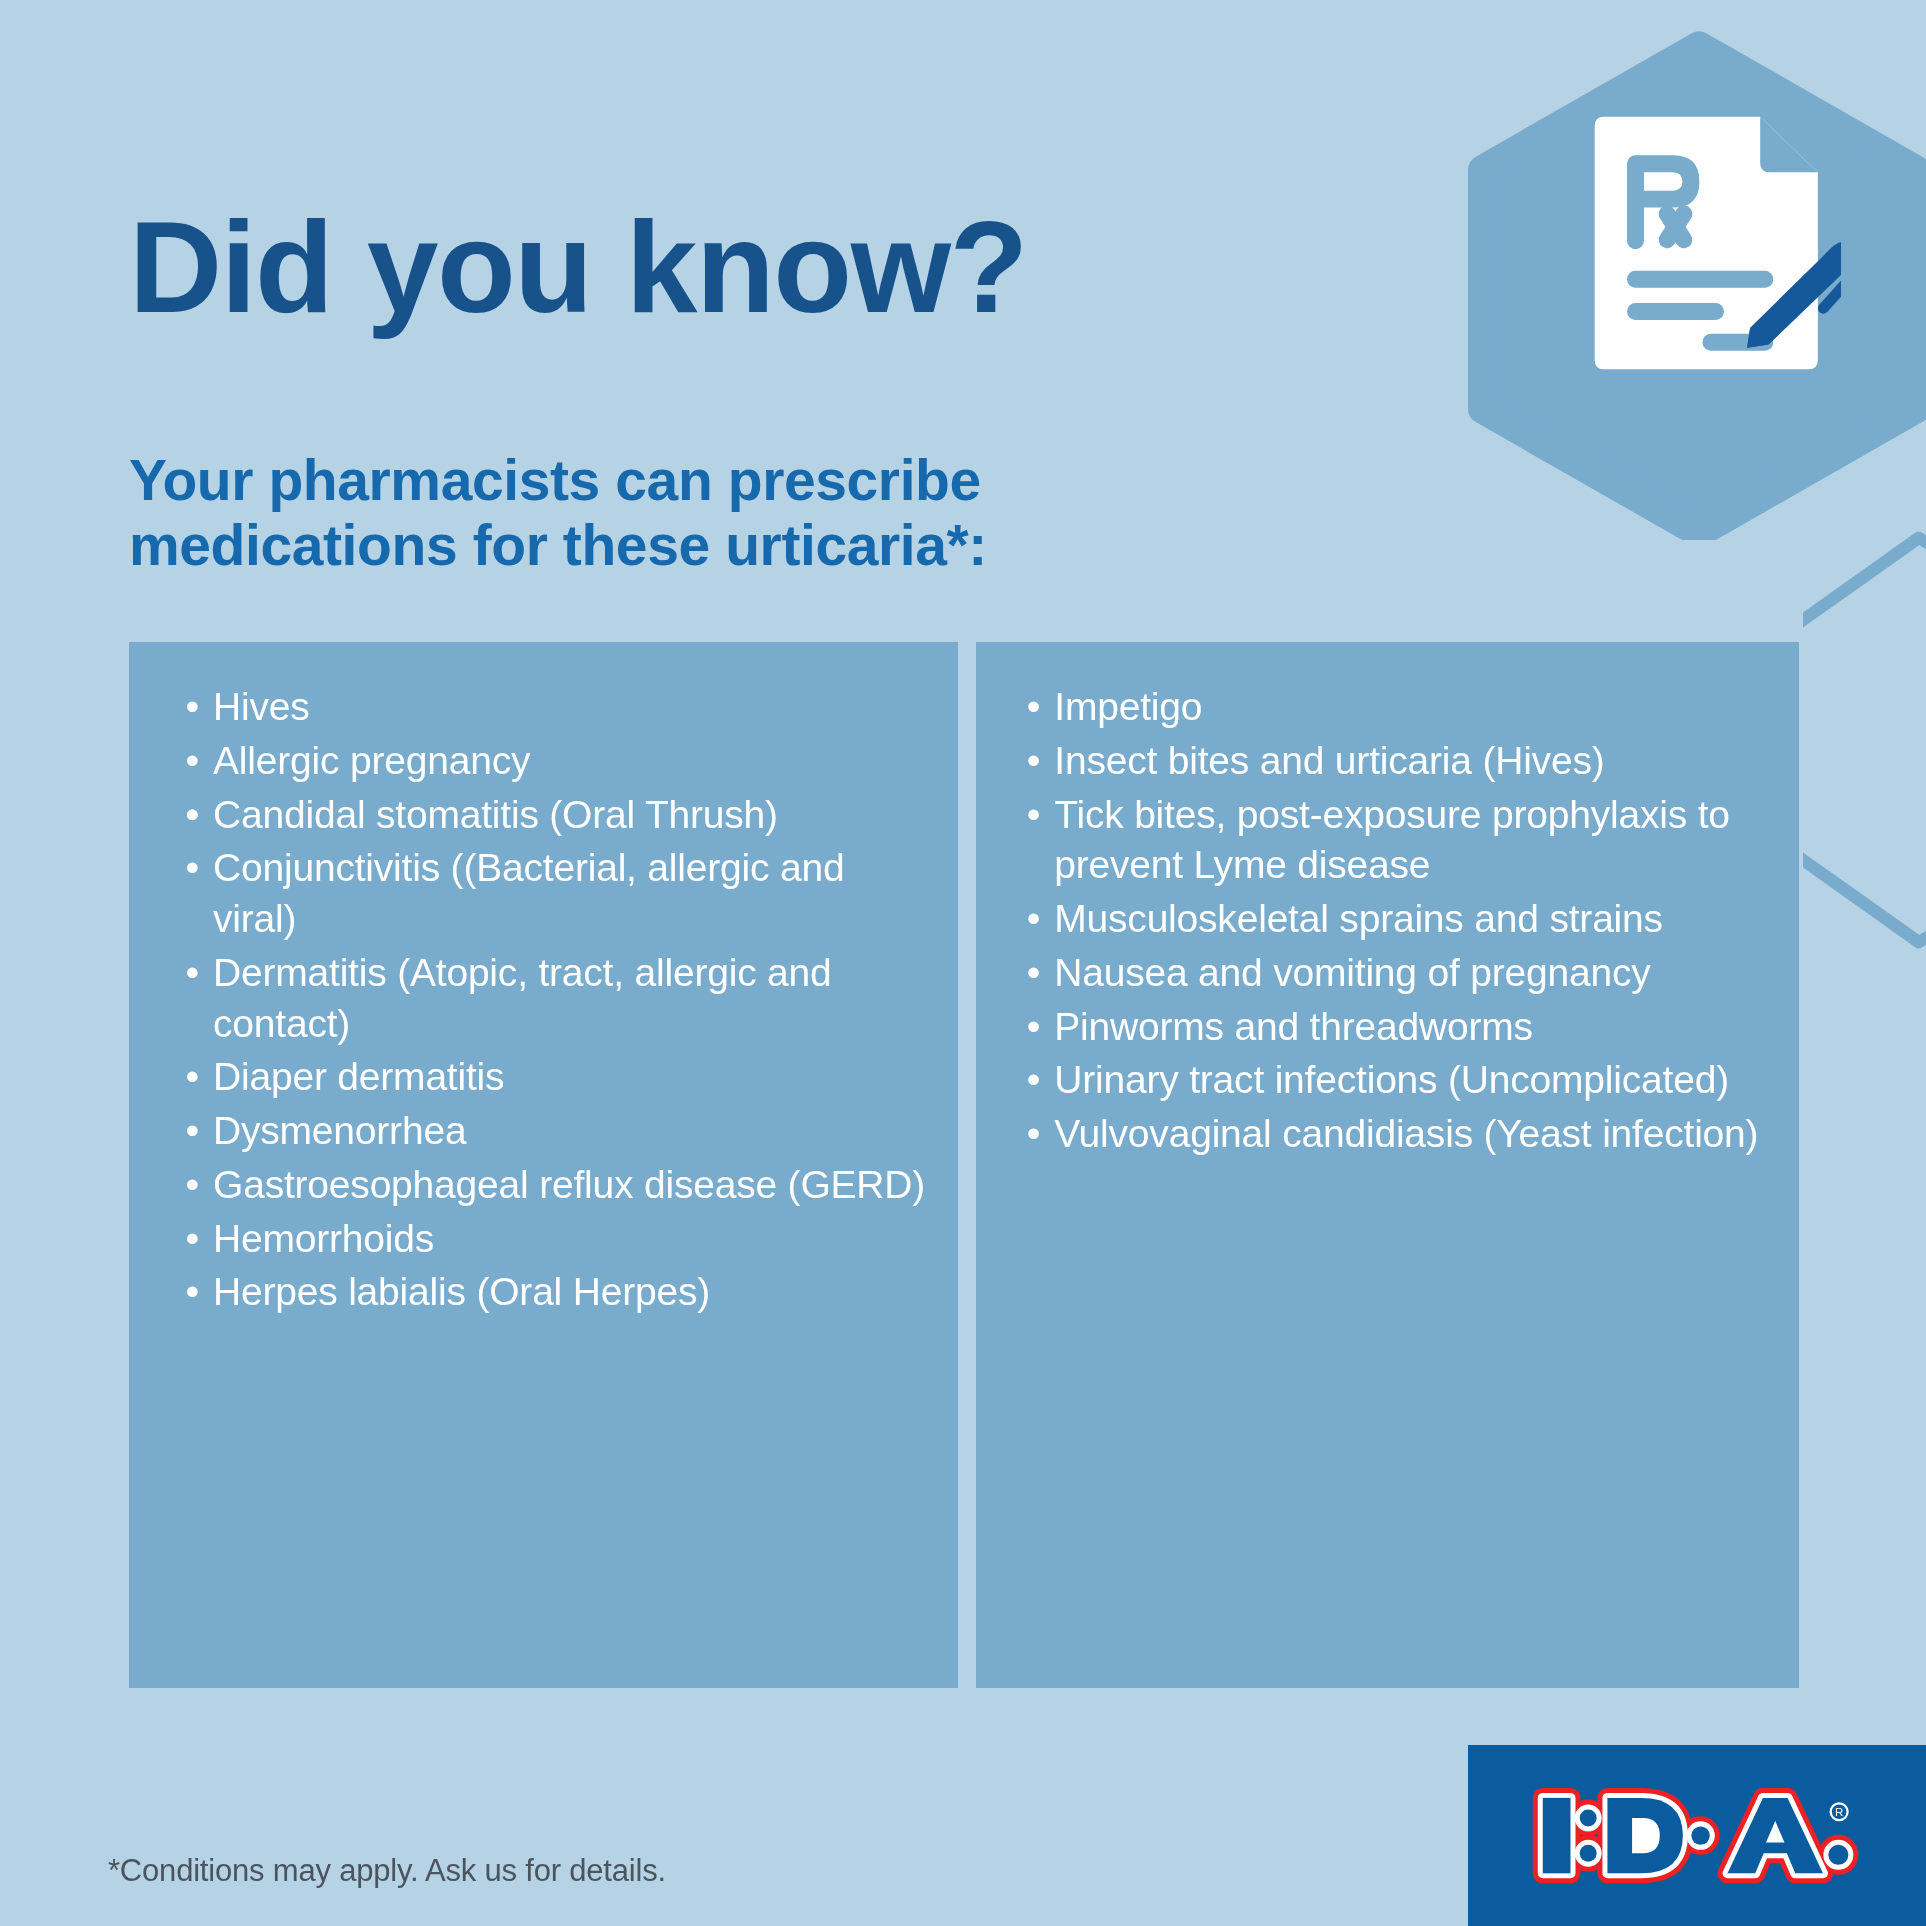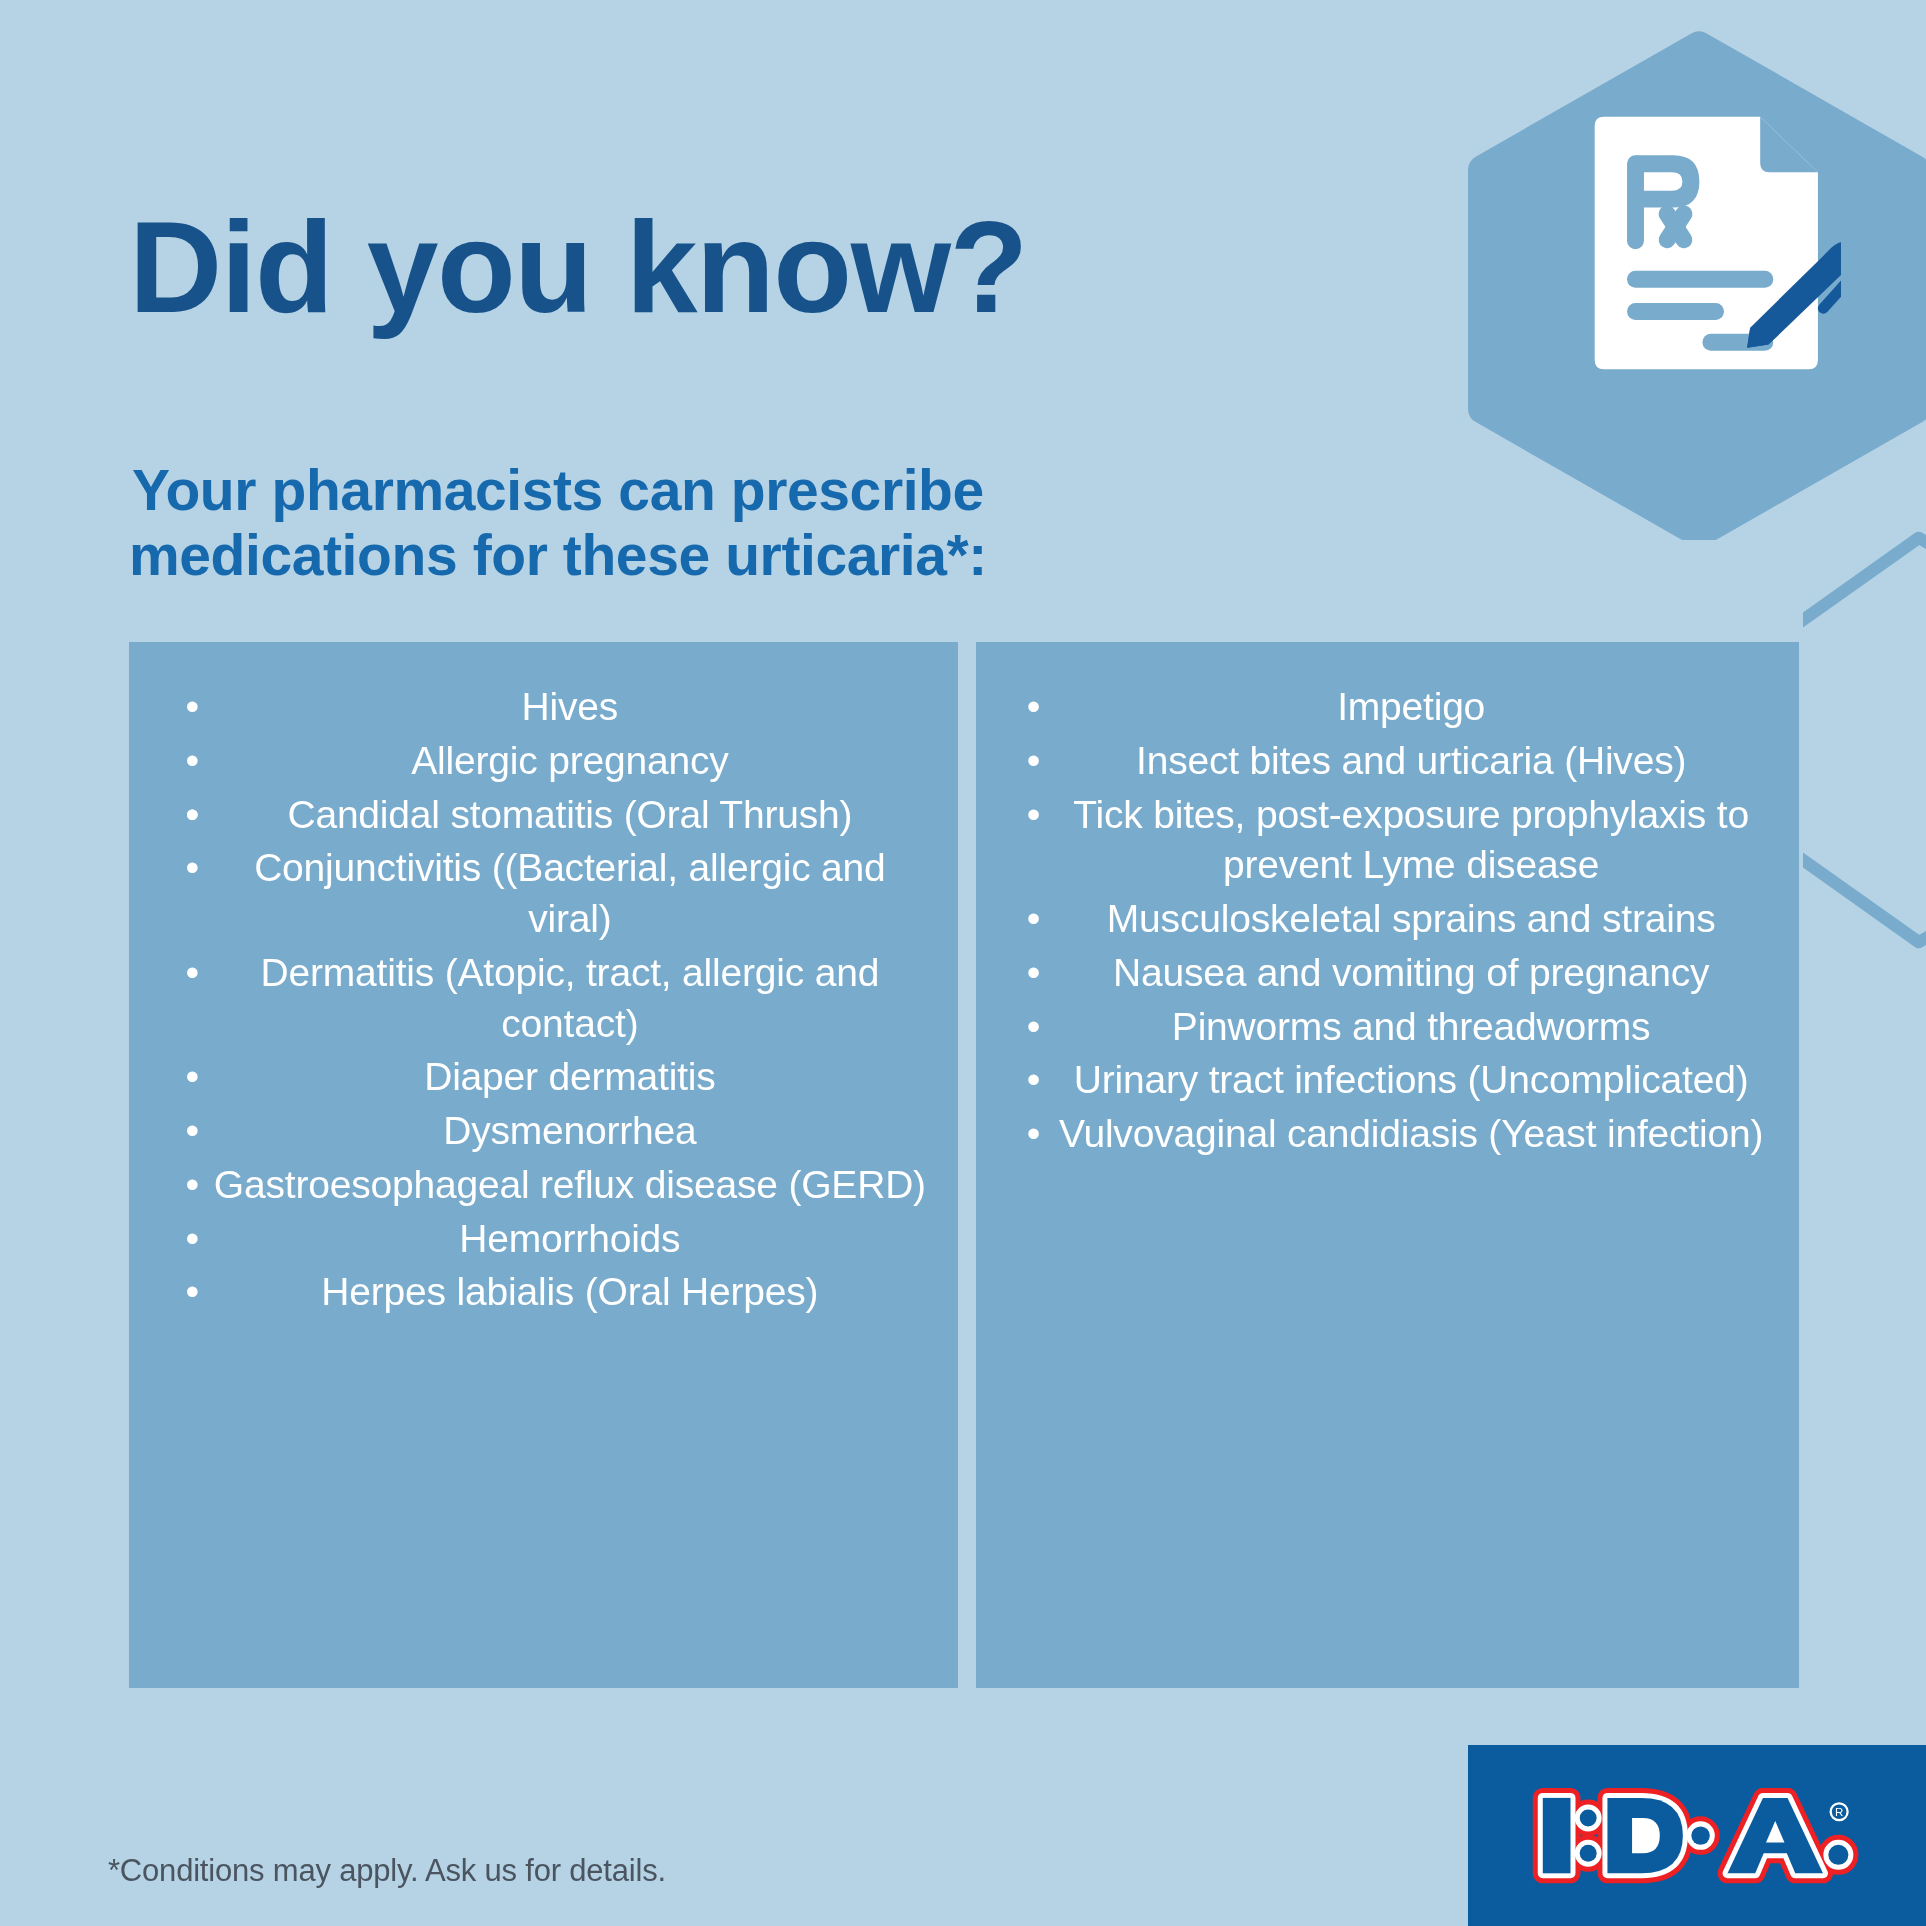--- a/index.html
+++ b/index.html
@@ -14,21 +14,20 @@
     overflow: hidden;
     position: relative;
   }
 
   .poster {
     position: absolute;
     inset: 0;
     width: 1926px;
     height: 1926px;
     overflow: hidden;
-    text-align: center;
   }
 
   
   .hex-deco {
     position: absolute;
     pointer-events: none;
   }
   .hex-filled {
     top: 31px;
     left: 1468px;
@@ -50,21 +49,21 @@
     font-size: 129px;
     line-height: 1.0;
     font-weight: 700;
     color: #17538a;
     letter-spacing: -1.5px;
     white-space: nowrap;
   }
   .subhead {
     position: absolute;
     left: 129px;
-    top: 411px;
+    top: 401px;
     font-size: 57px;
     line-height: 1.14;
     font-weight: 700;
     color: #1669ad;
     letter-spacing: -0.4px;
     max-width: 1156px;
   }
   .subhead .sh-line { display: block; }
 
   

